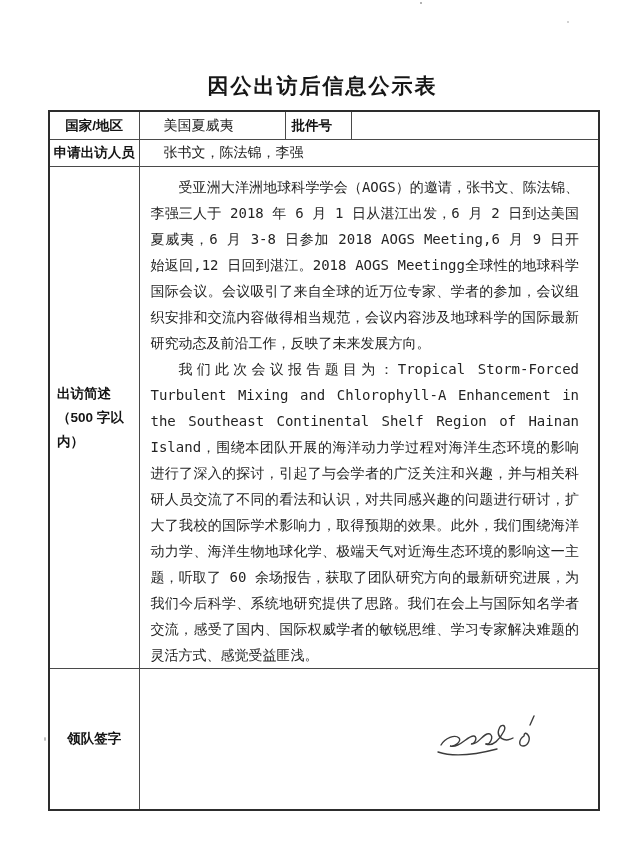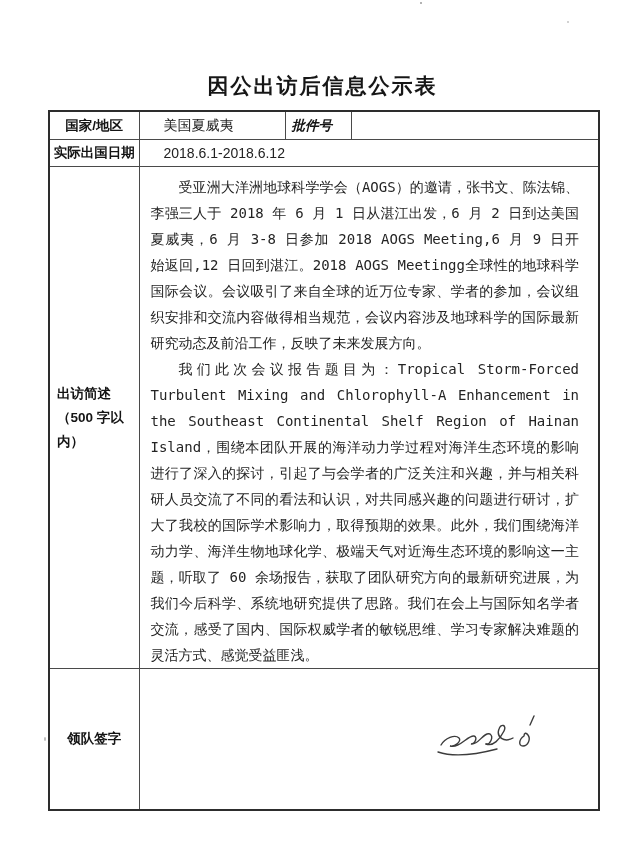--- a/index.html
+++ b/index.html
@@ -100,26 +100,26 @@
   <colgroup>
     <col style="width:90px">
     <col style="width:146px">
     <col style="width:66px">
     <col style="width:248px">
   </colgroup>
   <tbody>
       <tr class="r1">
     <td class="lbl">国家/地区</td>
     <td class="val">美国夏威夷</td>
-    <td class="lbl" style="text-align:left;padding-left:6px;font-style:italic;">批件号</td>
+    <td class="lbl" style="text-align:left;padding-left:6px;">批件号</td>
     <td class="val"></td>
   </tr>
-  <tr class="r5">
-    <td class="lbl">实际出国日期</td>
-    <td class="val" colspan="3">2018.6.1-2018.6.12</td>
+  <tr class="r3">
+    <td class="lbl">申请出访人员</td>
+    <td class="val" colspan="3">张书文，陈法锦，李强</td>
   </tr>
   <tr class="r6">
     <td class="lbl summary-label">
       <div>出访简述</div>
       <div>（500 字以内）</div>
     </td>
     <td class="summary-cell" colspan="3">
       <div class="summary-text">
         <p>受亚洲大洋洲地球科学学会（AOGS）的邀请，张书文、陈法锦、李强三人于 2018 年 6 月 1 日从湛江出发，6 月 2 日到达美国夏威夷，6 月 3-8 日参加 2018 AOGS Meeting,6 月 9 日开始返回,12 日回到湛江。2018 AOGS Meetingg全球性的地球科学国际会议。会议吸引了来自全球的近万位专家、学者的参加，会议组织安排和交流内容做得相当规范，会议内容涉及地球科学的国际最新研究动态及前沿工作，反映了未来发展方向。</p>
         <p>我们此次会议报告题目为：Tropical Storm-Forced Turbulent Mixing and Chlorophyll-A Enhancement in the Southeast Continental Shelf Region of Hainan Island，围绕本团队开展的海洋动力学过程对海洋生态环境的影响进行了深入的探讨，引起了与会学者的广泛关注和兴趣，并与相关科研人员交流了不同的看法和认识，对共同感兴趣的问题进行研讨，扩大了我校的国际学术影响力，取得预期的效果。此外，我们围绕海洋动力学、海洋生物地球化学、极端天气对近海生态环境的影响这一主题，听取了 60 余场报告，获取了团队研究方向的最新研究进展，为我们今后科学、系统地研究提供了思路。我们在会上与国际知名学者交流，感受了国内、国际权威学者的敏锐思维、学习专家解决难题的灵活方式、感觉受益匪浅。</p>

